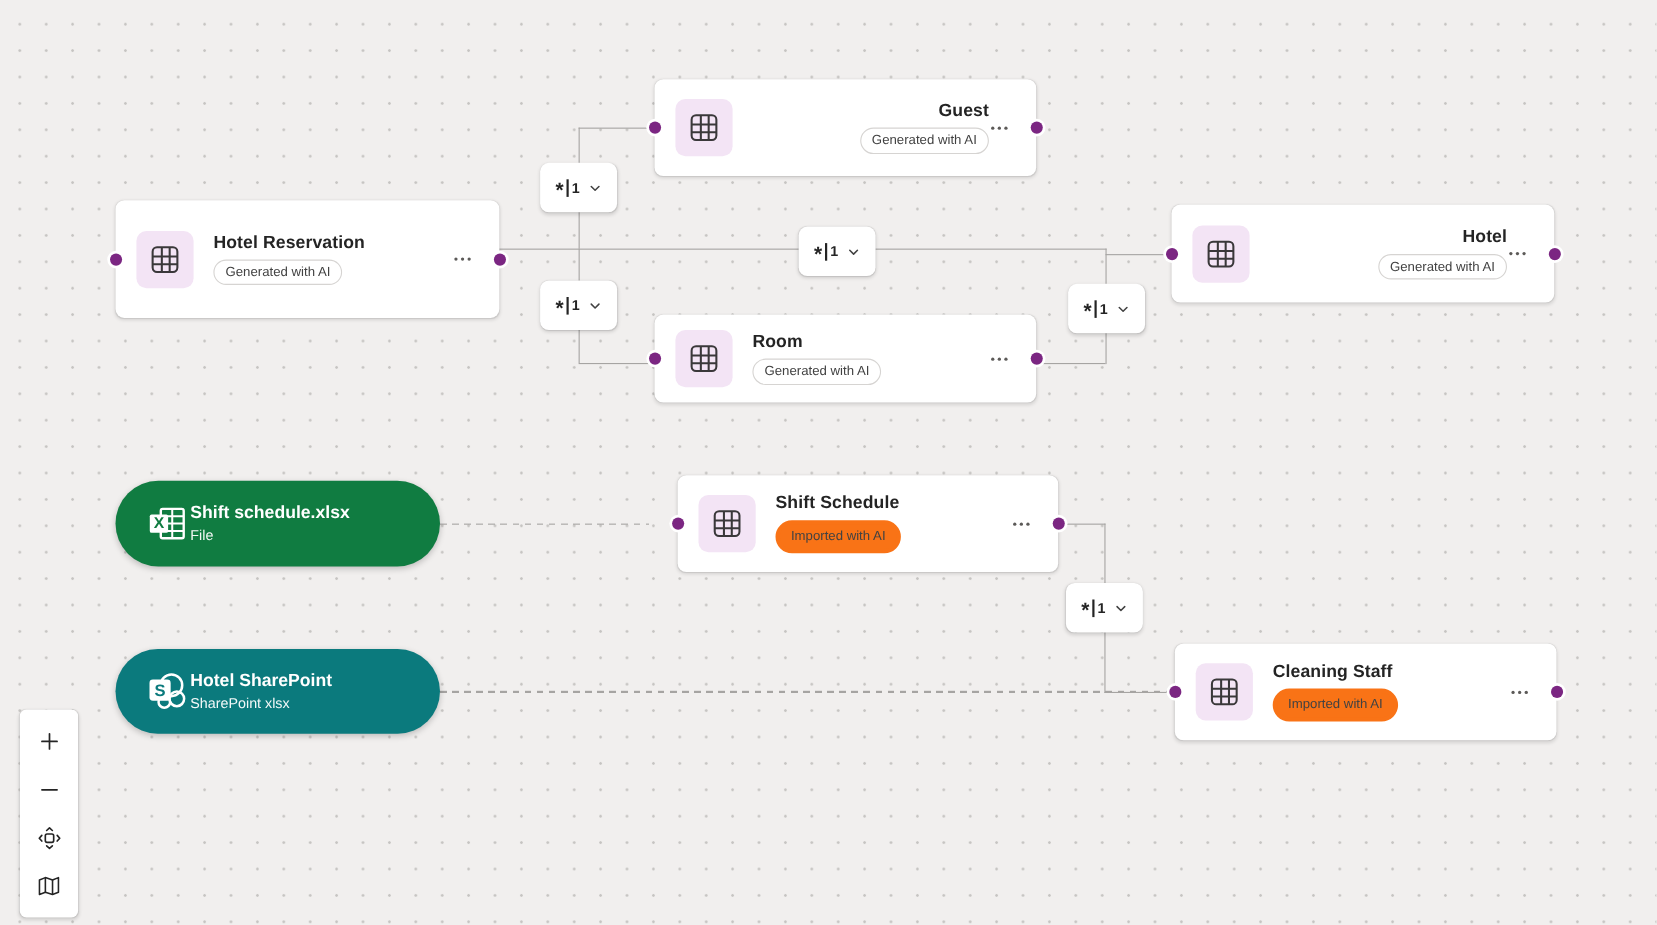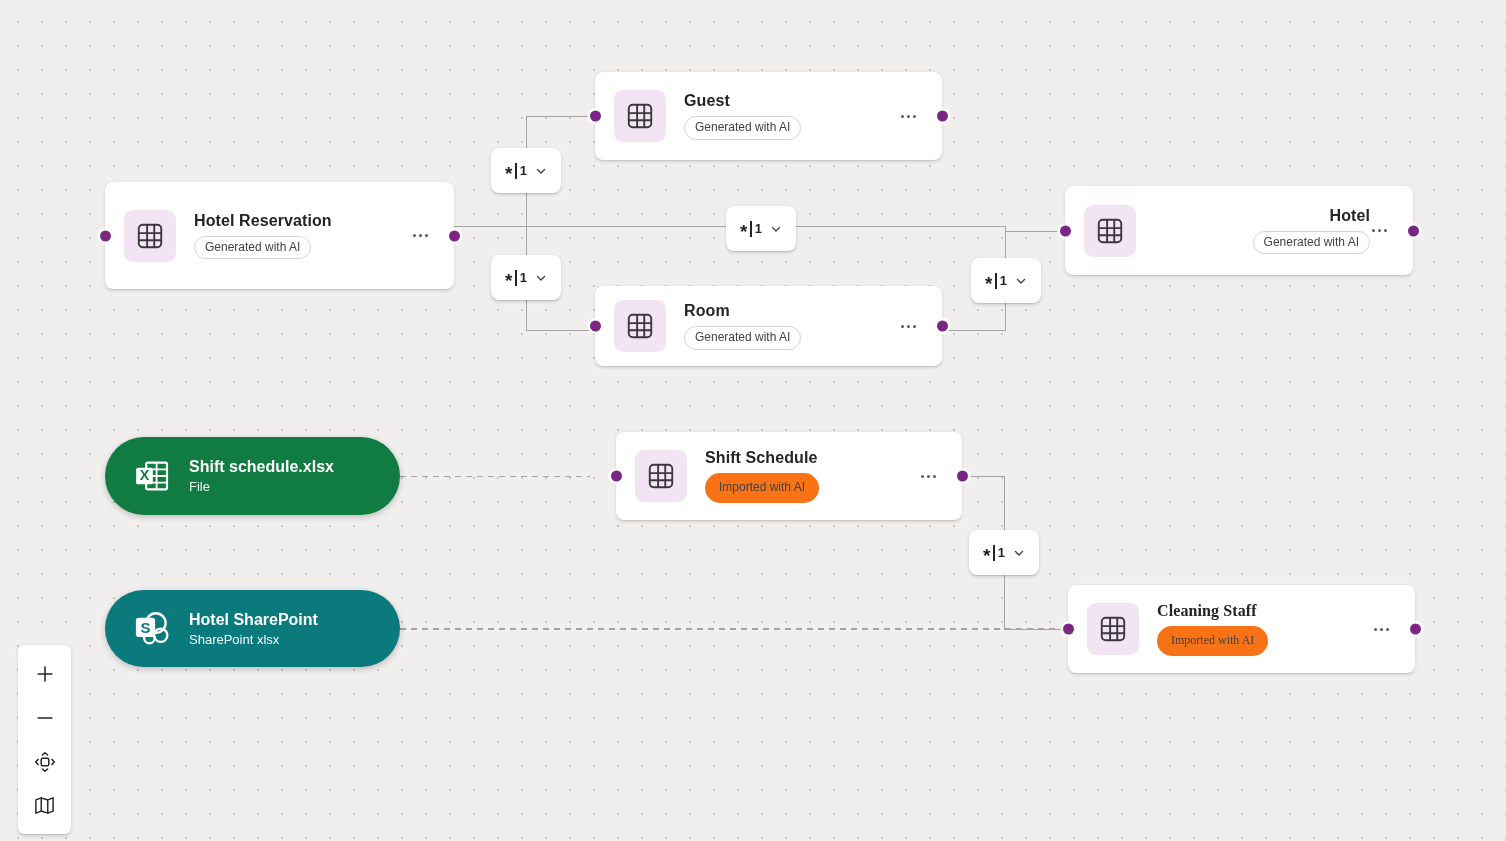--- a/index.html
+++ b/index.html
@@ -14,47 +14,47 @@
   .seg{position:absolute;background:#a6a4a2;z-index:0;}
   .seg.h{height:1.5px;}
   .seg.v{width:1.5px;}
   .seg.dash{background:repeating-linear-gradient(90deg,#a6a4a2 0 6px,transparent 6px 11px);height:1.5px;}
   
   .card{
     position:absolute;background:#fff;border-radius:8px;z-index:1;
     box-shadow:0 1.6px 3.6px rgba(0,0,0,.12),0 .3px .9px rgba(0,0,0,.08);
     display:flex;align-items:center;padding:0 24px 0 19px;box-sizing:border-box;cursor:pointer;
   }
-  .c-guest{left:595px;top:72px;width:347px;height:88px;}
+  .c-guest{left:595px;top:72px;width:347px;height:88px;text-align:right;}
   .c-hr{left:105px;top:182px;width:349px;height:107px;}
   .c-hotel{left:1065px;top:186px;width:348px;height:89px;text-align:right;}
   .c-room{left:595px;top:286px;width:347px;height:80px;}
   .c-ss{left:616px;top:432px;width:346px;height:88px;}
-  .c-cs{left:1068px;top:585px;width:347px;height:88px;font-family:Liberation Serif, serif;}
+  .c-cs{left:1068px;top:585px;width:347px;height:88px;}
   .icon-box{width:52px;height:52px;border-radius:9px;background:#f3e4f5;display:flex;align-items:center;justify-content:center;flex:none;}
   .card-body{margin-left:18px;flex:1;min-width:0;}
   .card-title{font-size:16px;font-weight:700;color:#242424;margin-bottom:6px;letter-spacing:.1px;}
   .badge{display:inline-block;font-size:12px;color:#424242;padding:3px 10px;border-radius:999px;line-height:1.3;}
   .badge.outline{background:#fff;border:1px solid #d6d4d2;}
   .badge.filled{background:#f97316;border:4px solid #f97316;}
   .more{display:flex;gap:3px;flex:none;cursor:pointer;padding:6px 2px;align-items:center;}
   .more i{width:3px;height:3px;border-radius:50%;background:#5c5a58;display:block;}
   .port{position:absolute;width:11px;height:11px;border-radius:50%;background:#7b2682;box-shadow:0 0 0 2.5px #fff;top:50%;transform:translateY(-50%);z-index:3;cursor:crosshair;}
   .port.left{left:-5.5px;}
   .port.right{right:-5.5px;}
   
   .pill{
     position:absolute;border-radius:999px;display:flex;align-items:center;
     padding:0 20px 0 26px;box-sizing:border-box;color:#fff;z-index:1;cursor:pointer;
     box-shadow:0 2px 6px rgba(0,0,0,.22);
   }
   .pill-excel{left:105px;top:437px;width:295px;height:78px;background:#107c41;}
   .pill-sp{left:105px;top:590px;width:295px;height:77px;background:#0b7a7d;}
   .picon{width:42px;height:42px;flex:none;display:flex;align-items:center;justify-content:center;}
-  .pill-body{margin-left:16px;}
+  .pill-body{}
   .pill-title{font-size:16px;font-weight:700;margin-bottom:3px;}
   .pill-sub{font-size:13px;opacity:.95;}
   
   .rel{
     position:absolute;width:70px;height:45px;background:#fff;border-radius:8px;z-index:2;
     box-shadow:0 1.6px 3.6px rgba(0,0,0,.14),0 .3px .9px rgba(0,0,0,.09);
     display:flex;align-items:center;justify-content:center;cursor:pointer;
   }
   .rel .many{font-size:19px;font-weight:600;color:#242424;transform:translateY(3px);}
   .rel .vbar{width:1.3px;height:16px;background:#242424;margin:0 3px;}

